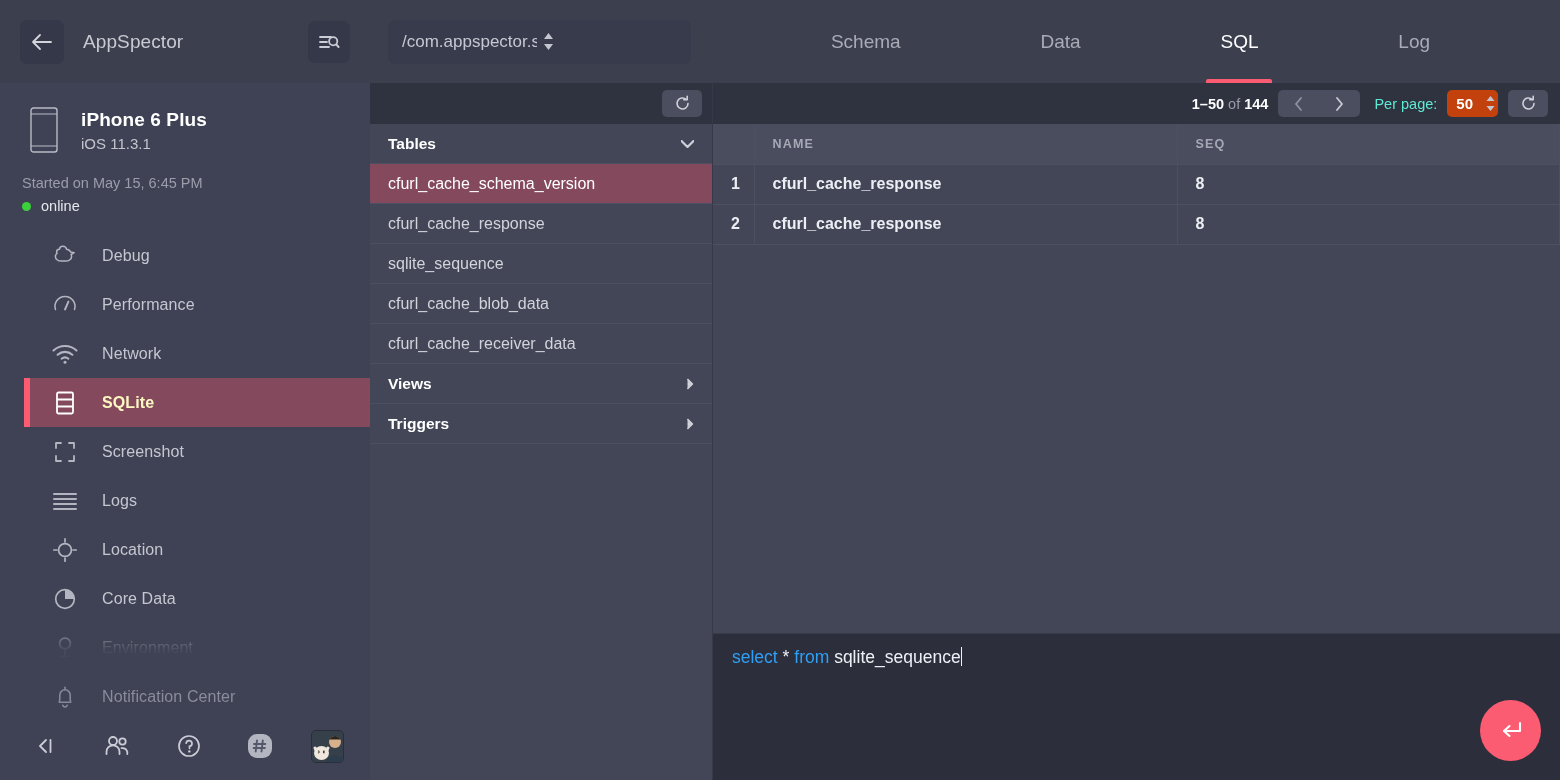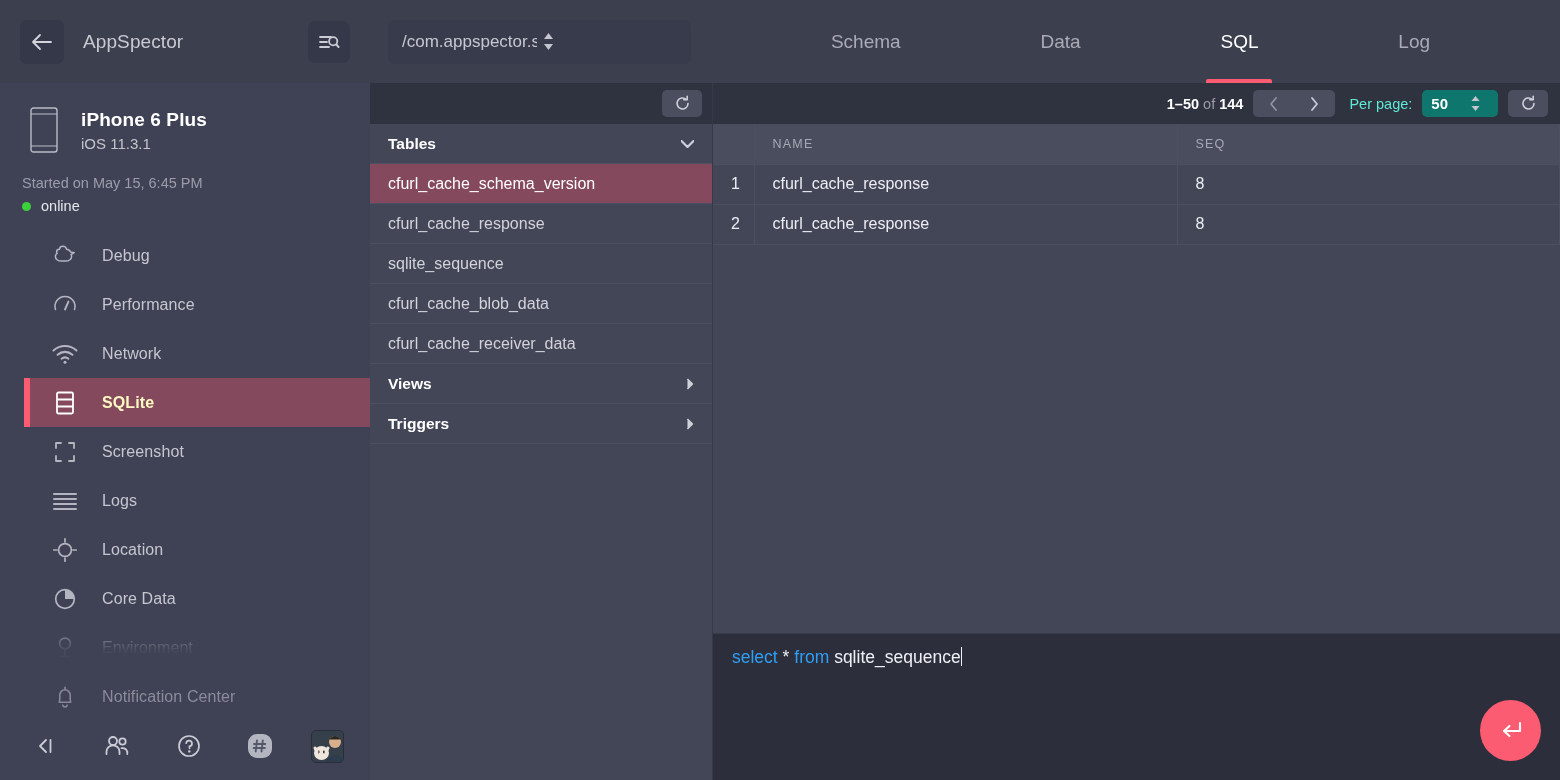--- a/index.html
+++ b/index.html
@@ -132,30 +132,30 @@
     height: 41px; background: #2f323f; display: flex; align-items: center;
     justify-content: flex-end; padding-right: 12px; gap: 10px; flex: none;
   }
   .pager-info { color: #d9dae1; font-size: 14.5px; }
   .pager-info b { color: #ffffff; font-weight: bold; }
   .pager-info .of { color: #9a9cab; }
   .pager-btns { display: flex; background: #4b4e5f; border-radius: 5px; overflow: hidden; }
   .pager-btn { width: 41px; height: 27px; display: flex; align-items: center; justify-content: center; }
   .perpage-label { color: #5eead4; font-size: 14.5px; margin-left: 4px; }
   .perpage-box {
-    height: 27px; border-radius: 5px; background: #0f766e; display: flex; align-items: center;
-    padding: 0 18px 0 9px; gap: 17px;
+    height: 27px; border-radius: 5px; background: #c2410c; display: flex; align-items: center;
+    padding: 0 3px 0 9px; gap: 7px;
   }
   .perpage-box span { color: #ffffff; font-size: 15px; font-weight: bold; }
 
   .grid-wrap { flex: 1; display: flex; flex-direction: column; min-height: 0; }
   table.grid { width: 100%; border-collapse: collapse; table-layout: fixed; }
   table.grid th, table.grid td {
     text-align: left; border-bottom: 1px solid #4d5062; border-right: 1px solid #4d5062;
-    height: 40px; padding: 0 0 0 18px; font-weight: normal;
+    height: 40px; padding: 0 0 0 18px; font-weight: bold;
   }
   table.grid th {
     color: #a6a8b5; font-size: 12.5px; letter-spacing: 1.2px; background: #4a4d5e;
   }
   table.grid td { color: #eceef3; font-size: 16px; background: #434657; }
   .col-idx { width: 41px; }
   th.col-idx { background: #3e4152; }
   td.col-idx { color: #c5c7d1; font-size: 15px; text-align: center; padding: 0; background: #3e4152; }
   .col-name { width: 423px; }
   .filler { flex: 1; background: #434657; }

